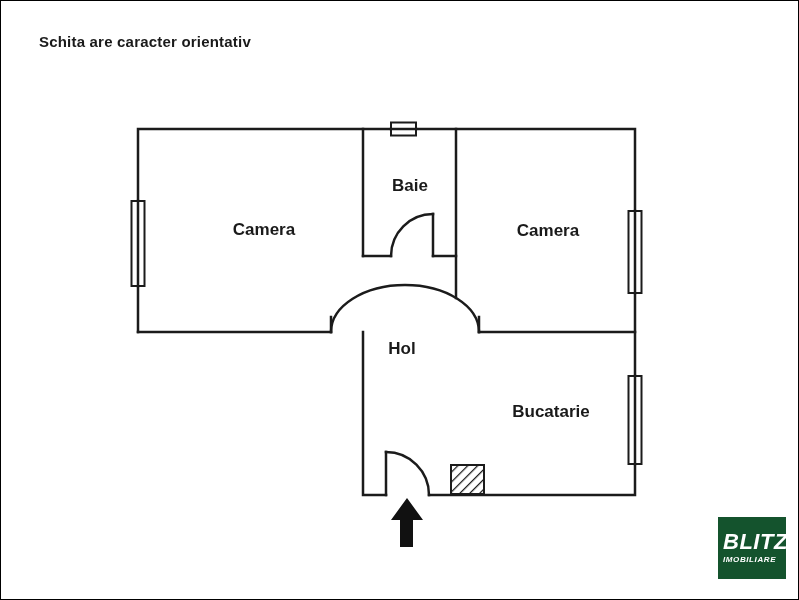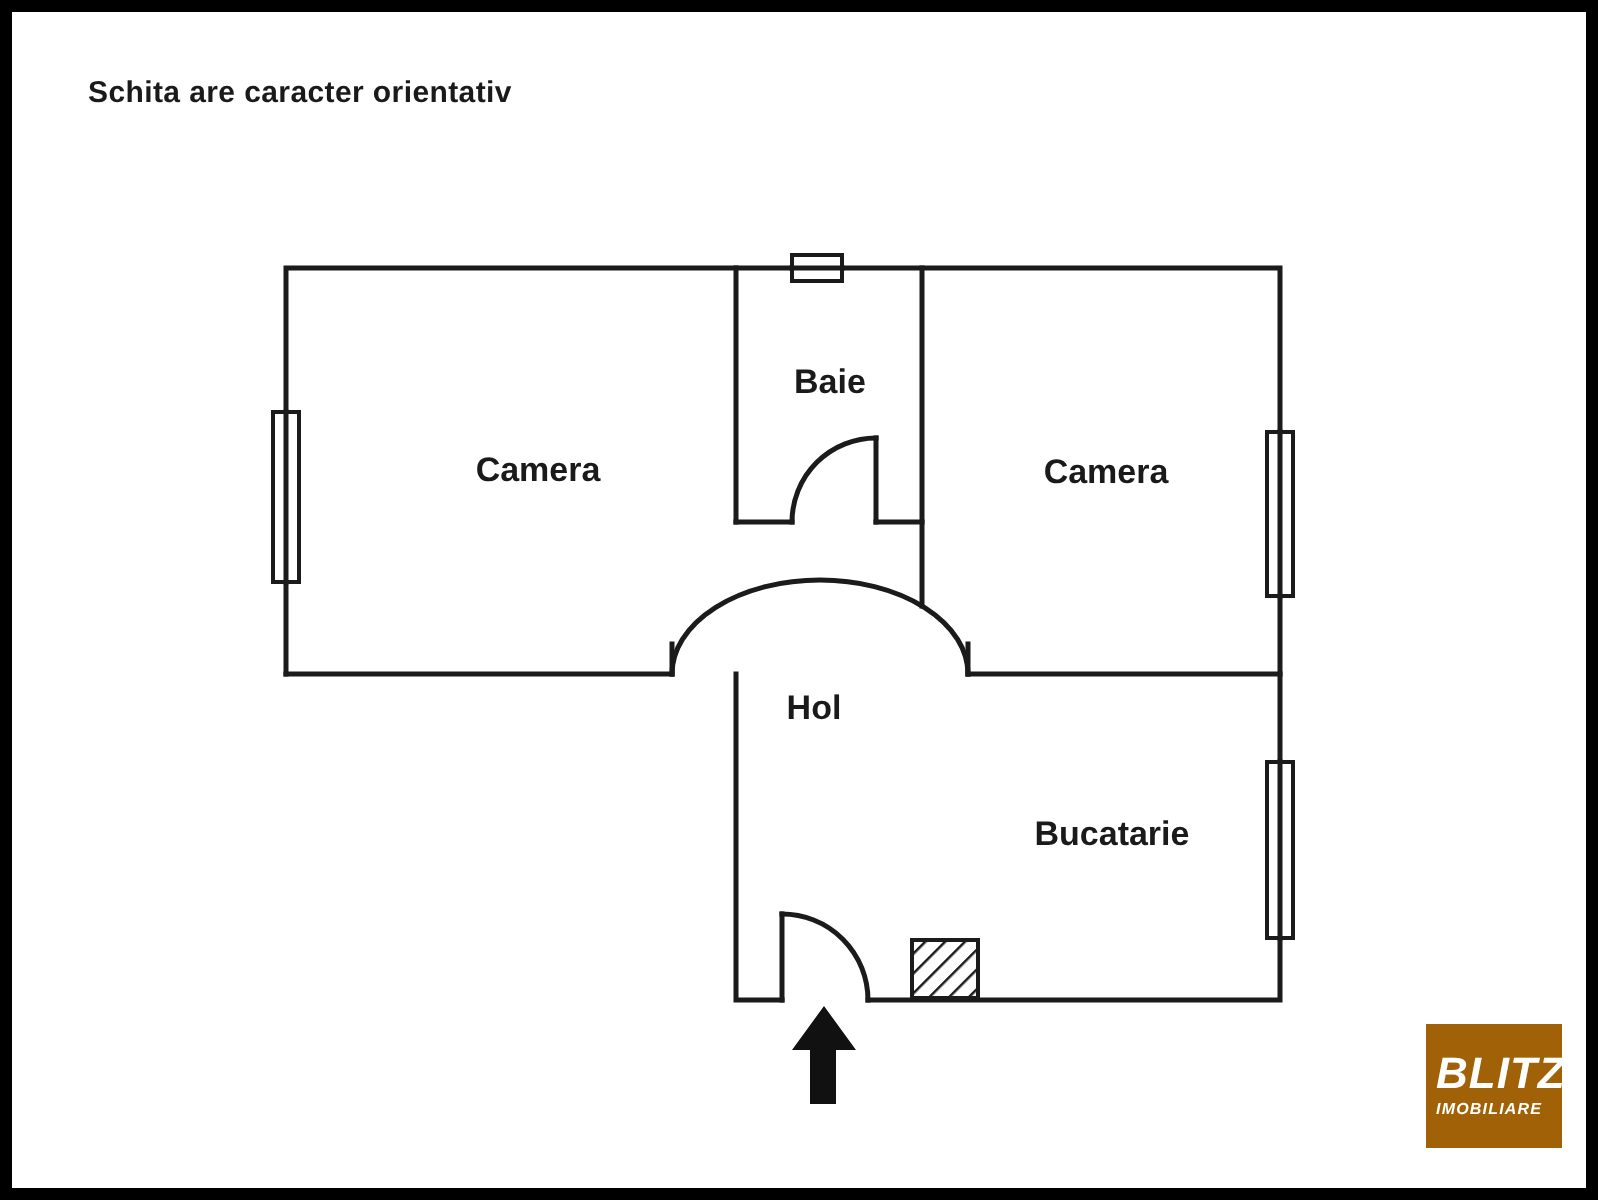--- a/index.html
+++ b/index.html
@@ -7,21 +7,21 @@
     padding: 0;
     background: #ffffff;
     font-family: "Liberation Sans", sans-serif;
   }
   .page {
     position: relative;
     width: 799px;
     height: 600px;
     box-sizing: border-box;
     background: #ffffff;
-    border: 6px solid #000000;
+    border: 1px solid #000000;
     overflow: hidden;
   }
   .disclaimer {
     position: absolute;
     left: 38px;
     top: 32px;
     font-size: 15px;
     font-weight: 700;
     color: #1a1a1a;
     letter-spacing: 0.2px;
@@ -51,21 +51,21 @@
     font-weight: 600;
     text-anchor: middle;
     dominant-baseline: middle;
   }
   .logo {
     position: absolute;
     right: 12px;
     bottom: 20px;
     width: 68px;
     height: 62px;
-    background: #a16207;
+    background: #14532d;
     color: #ffffff;
     display: flex;
     flex-direction: column;
     justify-content: center;
     align-items: flex-start;
     padding-left: 5px;
     box-sizing: border-box;
   }
   .logo .brand {
     font-size: 22px;

